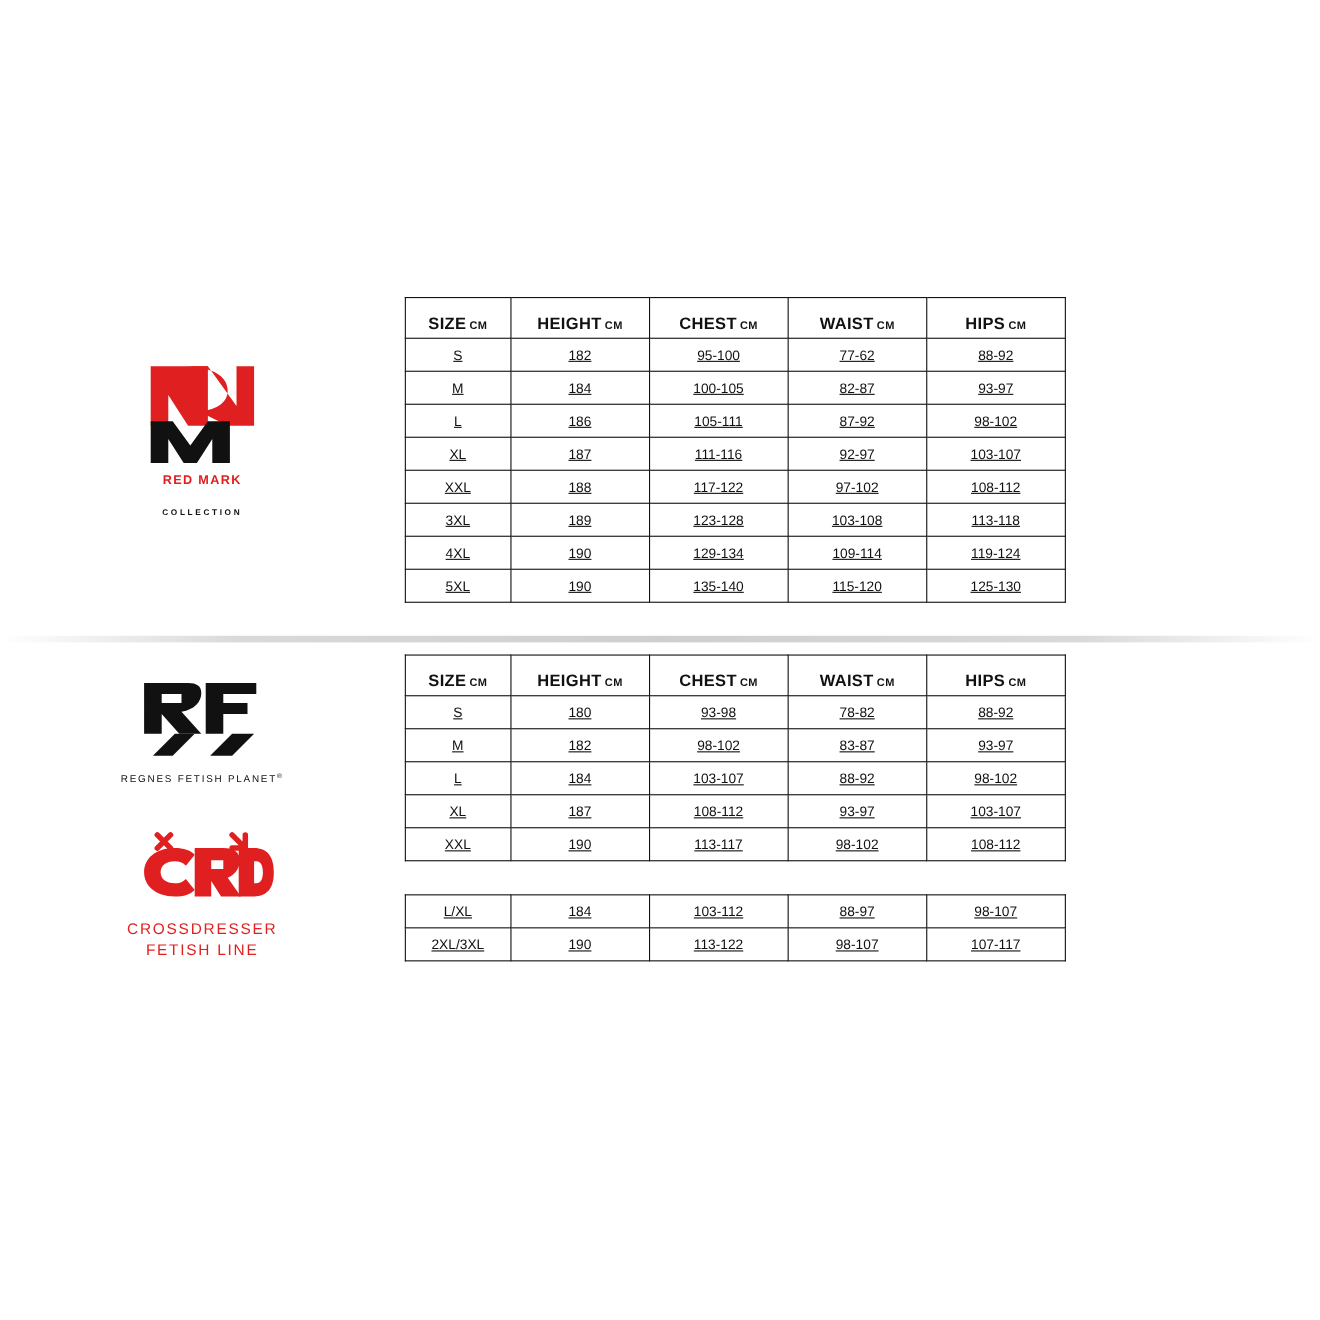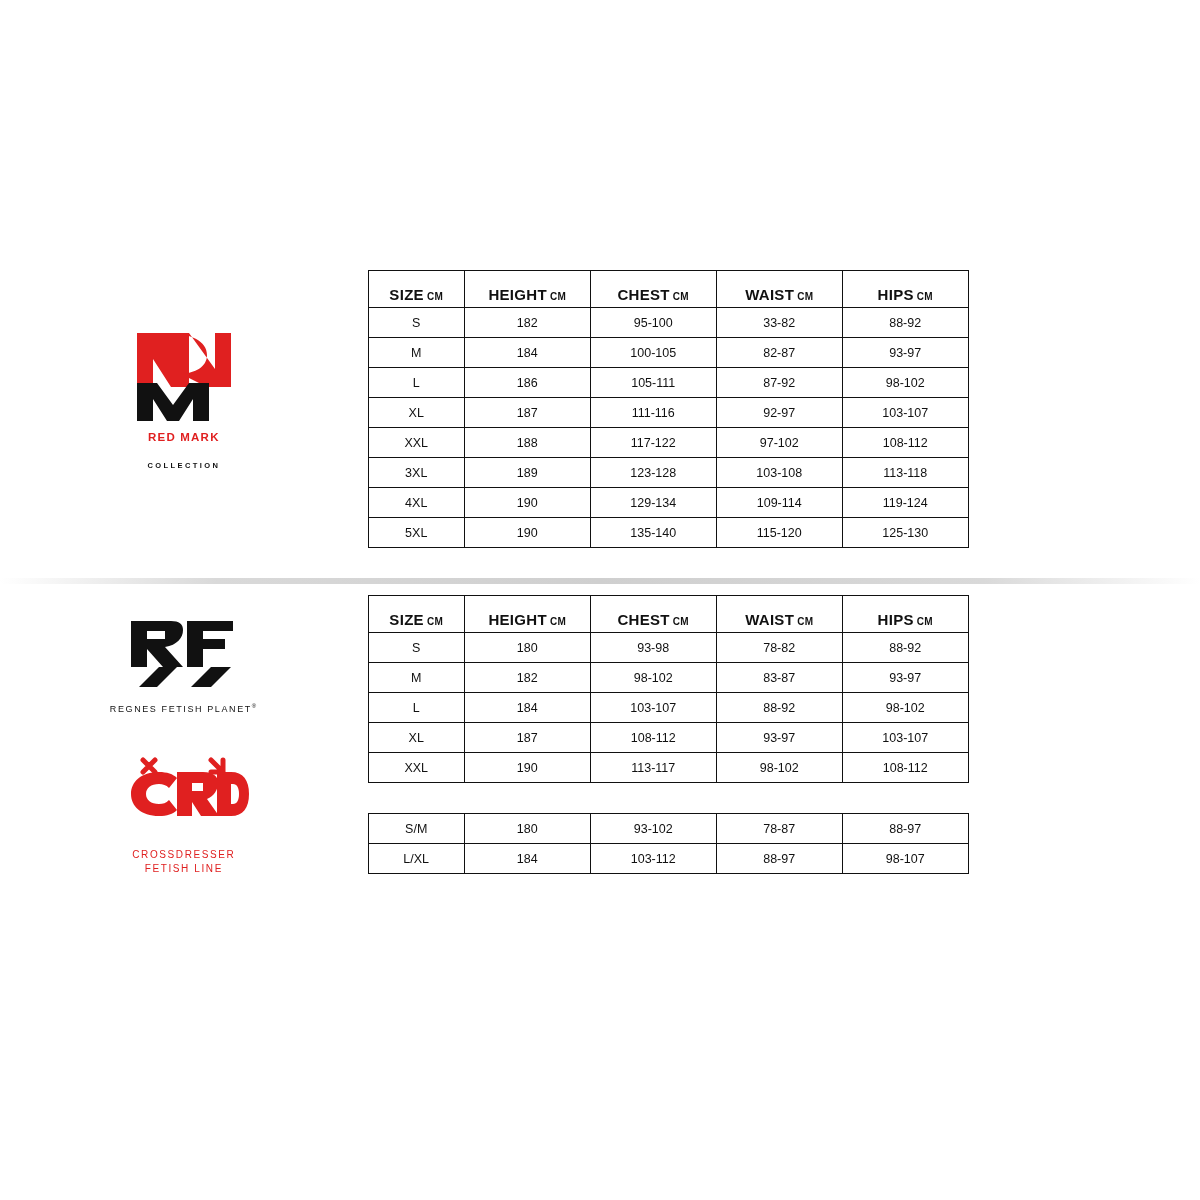--- a/index.html
+++ b/index.html
@@ -75,30 +75,30 @@
 
   
   .crd-block {
     margin-top: 40px;
     display: flex;
     flex-direction: column;
     align-items: center;
   }
   .crd-logo { width: 130px; height: 78px; }
   .crd-word {
-    margin-top: 16px;
+    margin-top: 4px;
     text-align: center;
     color: #e02020;
-    font-size: 10px;
+    font-size: 14px;
     letter-spacing: 1.6px;
     line-height: 1.35;
   }
 
   
-  .tables-col { width: 928px; }
+  .tables-col { width: 928px; text-decoration: underline; }
   table.size-table {
     border-collapse: collapse;
     width: 600px;
     table-layout: fixed;
   }
   table.size-table td, table.size-table th {
     border: 1px solid #111111;
     height: 30px;
     text-align: center;
     font-size: 12.5px;
@@ -186,21 +186,21 @@
                   <span>HIPS</span>
                   <span class="unit">CM</span>
                 </span></th>
           </tr>
         </thead>
         <tbody>
           <tr>
               <td>S</td>
               <td>182</td>
               <td>95-100</td>
-              <td>33-82</td>
+              <td>77-62</td>
               <td>88-92</td>
             </tr>
           <tr>
               <td>M</td>
               <td>184</td>
               <td>100-105</td>
               <td>82-87</td>
               <td>93-97</td>
             </tr>
           <tr>
@@ -359,31 +359,31 @@
       <table class="size-table">
         <colgroup>
             <col class="c-size">
             <col class="c-height">
             <col class="c-chest">
             <col class="c-waist">
             <col class="c-hips">
           </colgroup>
         <tbody>
           <tr>
-              <td>S/M</td>
-              <td>180</td>
-              <td>93-102</td>
-              <td>78-87</td>
-              <td>88-97</td>
-            </tr>
-          <tr>
               <td>L/XL</td>
               <td>184</td>
               <td>103-112</td>
               <td>88-97</td>
               <td>98-107</td>
             </tr>
+          <tr>
+              <td>2XL/3XL</td>
+              <td>190</td>
+              <td>113-122</td>
+              <td>98-107</td>
+              <td>107-117</td>
+            </tr>
         </tbody>
       </table>
     </div>
   </div>
 
 </div>
 
 </body></html>

